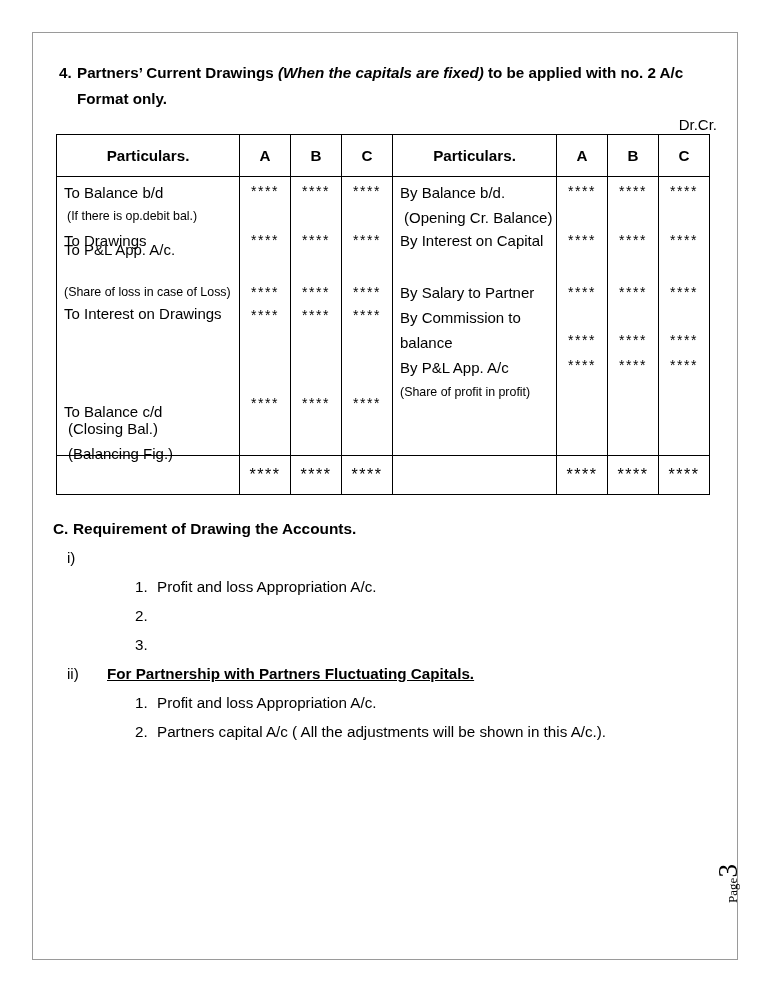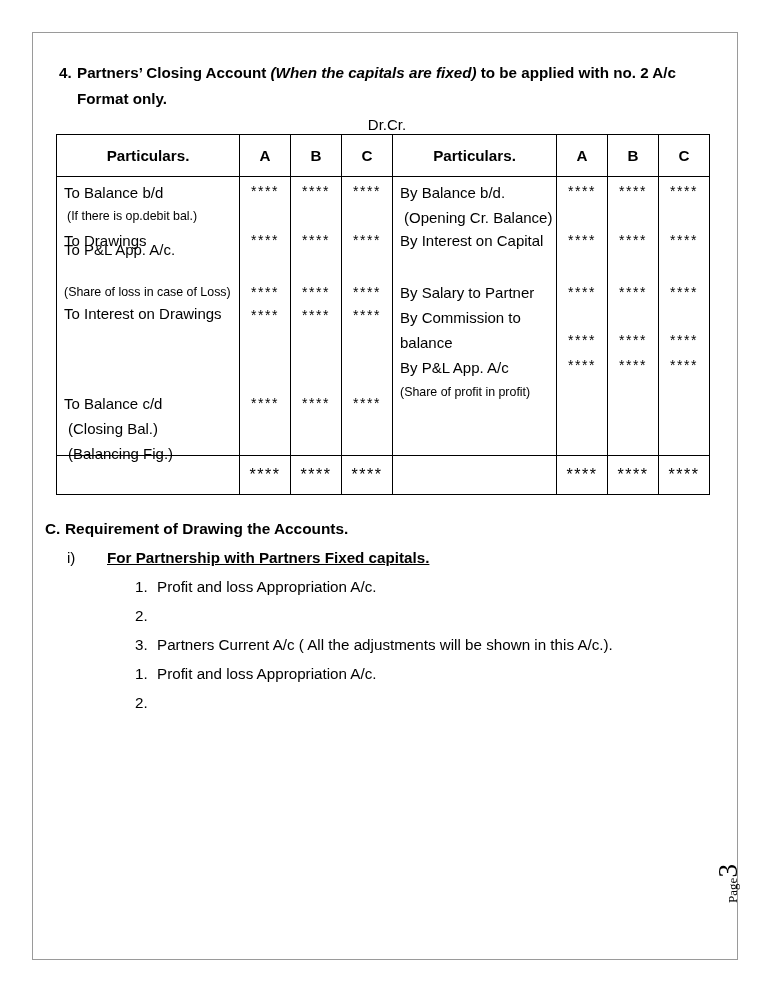--- a/index.html
+++ b/index.html
@@ -53,21 +53,21 @@
     padding-left: 18px;
   }
 
   
   #drcr-row {
     position: absolute;
     left: 24px;
     top: 83px;
     width: 660px;
     display: flex;
-    justify-content: center;
+    justify-content: flex-end;
     font-size: 15px;
     line-height: 17px;
   }
 
   
   #ledger-table {
     position: absolute;
     left: 23px;
     top: 101px;
     width: 648px;
@@ -138,21 +138,21 @@
   #section-c {
     position: absolute;
     left: 12px;
     top: 481px;
     width: 690px;
   }
   .sec-head {
     font-size: 15.4px;
     font-weight: bold;
     line-height: 29px;
-    margin-left: 0px;
+    margin-left: 8px;
   }
   .sec-head .lbl { display: inline-block; width: 20px; }
 
   .roman-row {
     display: flex;
     line-height: 29px;
     font-size: 15.2px;
     margin-left: 22px;
   }
   .roman-num { width: 40px; flex: none; }
@@ -193,21 +193,21 @@
   #page-number .pg-word { font-size: 13px; }
   #page-number .pg-num { font-size: 27px; }
 </style>
 </head>
 <body>
 
 <div id="page-sheet">
 
   <div id="heading-block">
     <div class="head-line">
-      <span class="head-num">4.</span><span>Partners’ Closing Account </span><span class="head-ital">(When the capitals are fixed)</span><span> to be applied with no. 2 A/c</span>
+      <span class="head-num">4.</span><span>Partners’ Current Drawings </span><span class="head-ital">(When the capitals are fixed)</span><span> to be applied with no. 2 A/c</span>
     </div>
     <div class="head-line head-line2">Format only.</div>
   </div>
 
   <div id="drcr-row">
     <span>Dr.</span>
     <span>Cr.</span>
   </div>
 
   <table id="ledger-table">
@@ -226,21 +226,21 @@
     <tbody>
       <tr>
 
         <td class="cell-part">
           <div class="abs p-left" style="top:7px">To Balance b/d</div>
           <div class="abs p-left small" style="top:32px;left:10px">(If there is op.debit bal.)</div>
           <div class="abs p-left" style="top:55px">To Drawings</div>
           <div class="abs p-left" style="top:64px">To P&amp;L App. A/c.</div>
           <div class="abs p-left small" style="top:108px">(Share of loss in case of Loss)</div>
           <div class="abs p-left" style="top:128px">To Interest on Drawings</div>
-          <div class="abs p-left" style="top:218px">To Balance c/d</div>
+          <div class="abs p-left" style="top:226px">To Balance c/d</div>
           <div class="abs p-left" style="top:243px;left:11px">(Closing Bal.)</div>
           <div class="abs p-left" style="top:268px;left:11px">(Balancing Fig.)</div>
         </td>
 
         <td class="cell-amt">
           <div class="abs stars" style="top:6px">****</div>
           <div class="abs stars" style="top:55px">****</div>
           <div class="abs stars" style="top:107px">****</div>
           <div class="abs stars" style="top:130px">****</div>
           <div class="abs stars" style="top:218px">****</div>
@@ -308,40 +308,43 @@
   </table>
 
   <div id="section-c">
 
     <div class="sec-head">
       <span class="lbl">C.</span><span>Requirement of  Drawing the Accounts.</span>
     </div>
 
     <div class="roman-row">
       <span class="roman-num">i)</span>
-      <span class="roman-text">For Partnership with Partners Fixed capitals.</span>
     </div>
     <div class="num-row">
       <span class="num-lbl">1.</span>
       <span class="num-text">Profit and loss Appropriation A/c.</span>
     </div>
     <div class="num-row">
       <span class="num-lbl">2.</span>
     </div>
     <div class="num-row">
       <span class="num-lbl">3.</span>
-      <span class="num-text">Partners Current A/c ( All the adjustments will be shown in this A/c.).</span>
-    </div>
-
+    </div>
+
+    <div class="roman-row">
+      <span class="roman-num">ii)</span>
+      <span class="roman-text">For Partnership with Partners Fluctuating Capitals.</span>
+    </div>
     <div class="num-row">
       <span class="num-lbl">1.</span>
       <span class="num-text">Profit and loss Appropriation A/c.</span>
     </div>
     <div class="num-row">
       <span class="num-lbl">2.</span>
+      <span class="num-text">Partners capital A/c ( All the adjustments will be shown in this A/c.).</span>
     </div>
   </div>
 
 </div>
 
 <div id="page-number">
   <div class="rot">
     <span class="pg-word">Page</span><span class="pg-num">3</span>
   </div>
 </div>

